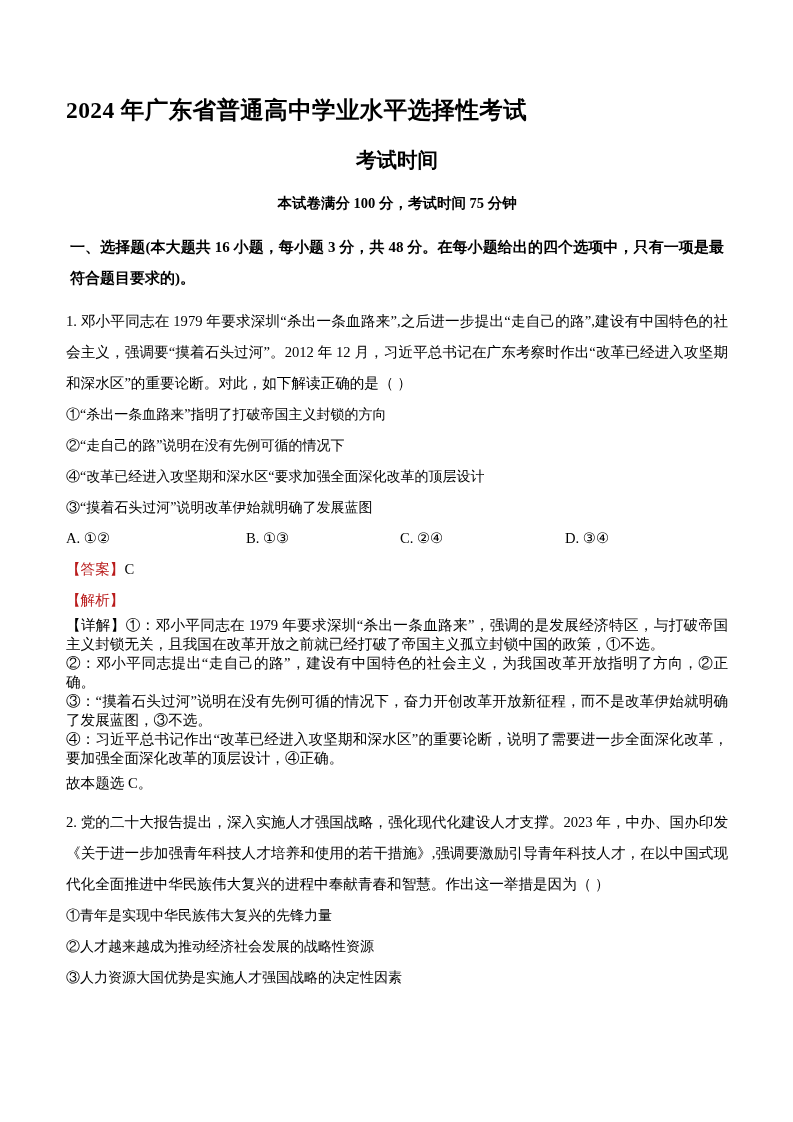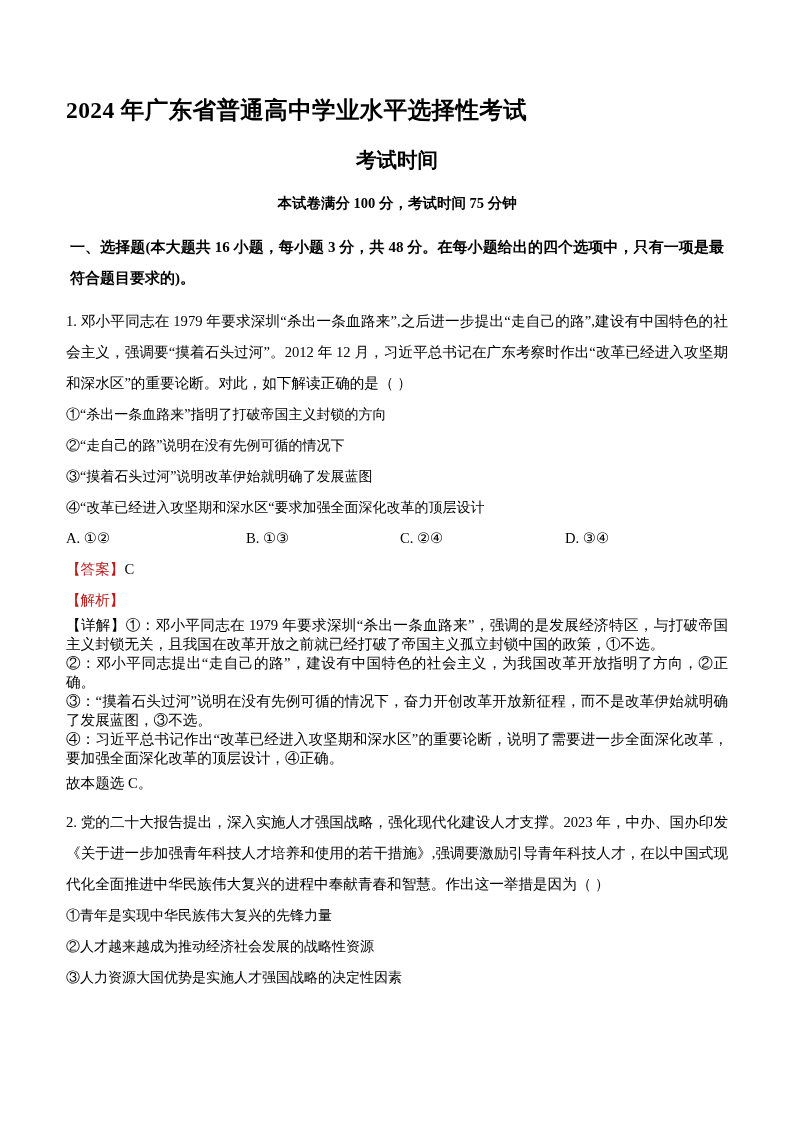--- a/index.html
+++ b/index.html
@@ -137,22 +137,22 @@
     <p class="exam-meta">本试卷满分 100 分，考试时间 75 分钟</p>
 
     <p class="section-head">一、选择题(本大题共 16 小题，每小题 3 分，共 48 分。在每小题给出的四个选项中，只有一项是最符合题目要求的)。</p>
 
     <div>
 
       <p class="q-stem">1. 邓小平同志在 1979 年要求深圳“杀出一条血路来”,之后进一步提出“走自己的路”,建设有中国特色的社会主义，强调要“摸着石头过河”。2012 年 12 月，习近平总书记在广东考察时作出“改革已经进入攻坚期和深水区”的重要论断。对此，如下解读正确的是（    ）</p>
 
       <p class="q-opt">①“杀出一条血路来”指明了打破帝国主义封锁的方向</p>
       <p class="q-opt">②“走自己的路”说明在没有先例可循的情况下</p>
+      <p class="q-opt">④“改革已经进入攻坚期和深水区“要求加强全面深化改革的顶层设计</p>
       <p class="q-opt">③“摸着石头过河”说明改革伊始就明确了发展蓝图</p>
-      <p class="q-opt">④“改革已经进入攻坚期和深水区“要求加强全面深化改革的顶层设计</p>
 
       <div class="choice-row">
         <span class="choice choice-a">A. ①②</span>
         <span class="choice choice-b">B. ①③</span>
         <span class="choice choice-c">C. ②④</span>
         <span class="choice choice-d">D. ③④</span>
       </div>
 
       <p class="ans-line"><span class="marker-blue">【答案】</span><span>C</span></p>
 

